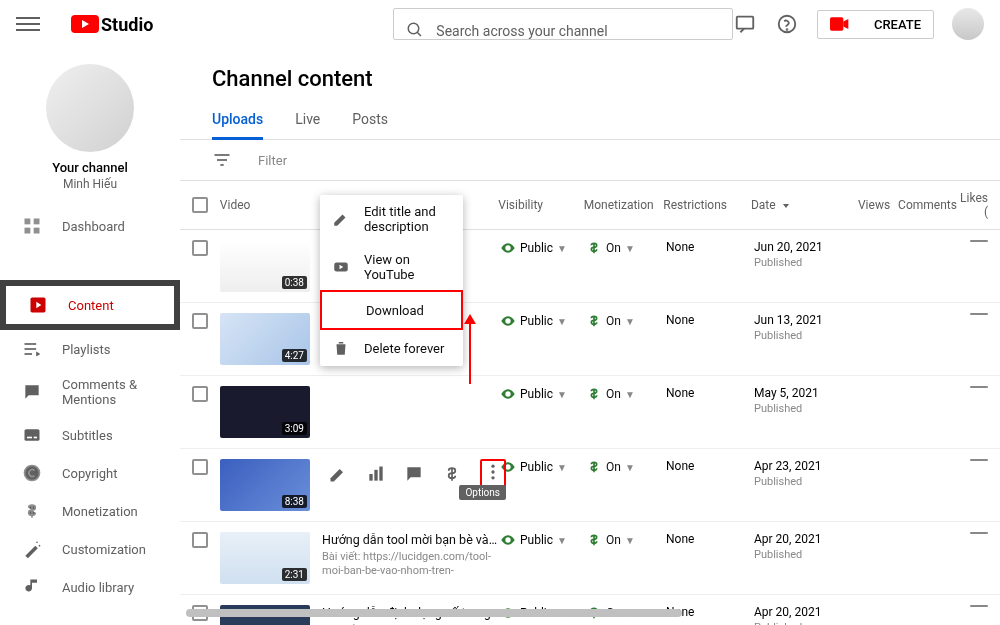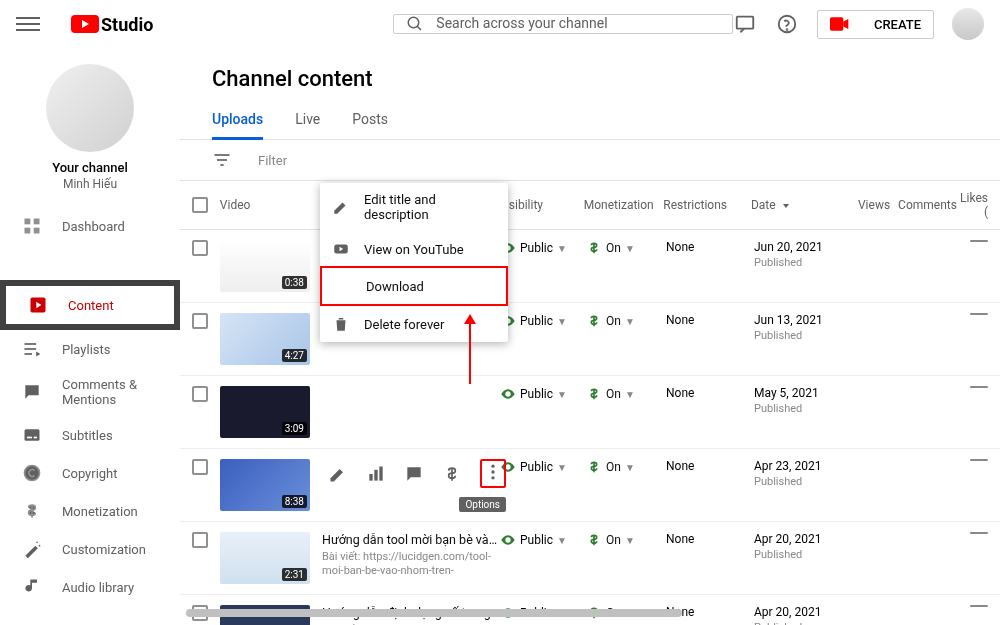--- a/index.html
+++ b/index.html
@@ -4,21 +4,21 @@
 <style>
 * { margin: 0; padding: 0; box-sizing: border-box; font-family: Roboto, Arial, sans-serif; }
 body { background: #fff; width: 1000px; height: 625px; overflow: hidden; position: relative; }
 .header { height: 48px; display: flex; align-items: center; padding: 0 16px; }
 .header-left { display: flex; align-items: center; gap: 16px; }
 .hamburger { width: 24px; height: 24px; display: flex; flex-direction: column; justify-content: center; gap: 4px; cursor: pointer; }
 .hamburger span { height: 2px; background: #606060; }
 .logo { display: flex; align-items: center; gap: 2px; font-weight: 700; font-size: 18px; margin-left: 15px; }
 .logo-icon { width: 28px; height: 18px; background: #ff0000; border-radius: 4px; display: flex; align-items: center; justify-content: center; }
 .logo-play { width: 0; height: 0; border-left: 7px solid #fff; border-top: 4px solid transparent; border-bottom: 4px solid transparent; }
-.search-box { margin-left: 240px; width: 400px; height: 20px; border: 1px solid #ccc; border-radius: 2px; display: flex; align-items: flex-start; padding: 0 12px; color: #606060; }
+.search-box { margin-left: 240px; width: 400px; height: 32px; border: 1px solid #ccc; border-radius: 2px; display: flex; align-items: flex-end; padding: 0 12px; color: #606060; }
 .header-right { margin-left: auto; display: flex; align-items: center; gap: 18px; }
 .icon-btn { width: 24px; height: 24px; color: #606060; display: flex; align-items: center; justify-content: center; cursor: pointer; }
 .create-btn { display: flex; align-items: center; gap: 24px; border: 1px solid #ccc; padding: 6px 12px; border-radius: 2px; font-size: 13px; font-weight: 500; cursor: pointer; }
 .create-btn svg { color: #ff0000; }
 .avatar-small { width: 32px; height: 32px; border-radius: 50%; background: linear-gradient(180deg,#e8e8e8,#c8c8c8); }
 .container { display: flex; height: calc(100% - 48px); }
 .sidebar { width: 180px; padding-top: 8px; flex-shrink: 0; }
 .channel-block { text-align: center; padding: 8px 0 16px; }
 .channel-avatar { width: 88px; height: 88px; border-radius: 50%; margin: 0 auto 8px; background: linear-gradient(135deg,#f0f0f0 0%,#d0d0d0 100%); }
 .channel-label { font-size: 13px; font-weight: 500; }
@@ -56,22 +56,22 @@
 .vis-cell { display: flex; align-items: center; gap: 4px; }
 .vis-cell .eye { color: #2e7d32; }
 .vis-cell .chev { color: #888; font-size: 10px; }
 .mon-cell { display: flex; align-items: center; gap: 4px; color: #2e7d32; }
 .mon-cell .chev { color: #888; font-size: 10px; }
 .date-sub { color: #888; font-size: 11px; margin-top: 2px; }
 .row.hovered .col-video { padding-right: 6px; }
 .action-icons { display: flex; align-items: center; gap: 18px; margin-left: 6px; }
 .action-icons .icon { width: 20px; height: 20px; color: #606060; cursor: pointer; }
 .more-box { border: 2px solid #ff0000; padding: 1px; border-radius: 2px; }
-.options-tip { position: absolute; top: 38px; right: 0; background: #616161; color: #fff; font-size: 10px; padding: 2px 6px; border-radius: 2px; }
-.context-menu { position: absolute; left: 320px; top: 183px; width: 188px; background: #fff; border-radius: 2px; box-shadow: 0 2px 10px rgba(0,0,0,0.3); z-index: 100; }
+.options-tip { position: absolute; top: 26px; right: 0; background: #616161; color: #fff; font-size: 10px; padding: 2px 6px; border-radius: 2px; }
+.context-menu { position: absolute; left: 320px; top: 195px; width: 143px; background: #fff; border-radius: 2px; box-shadow: 0 2px 10px rgba(0,0,0,0.3); z-index: 100; }
 .menu-item { display: flex; align-items: center; gap: 14px; padding: 9px 12px; font-size: 13px; color: #0d0d0d; cursor: pointer; position: relative; }
 .menu-item.highlight-box { border: 2px solid #ff0000; margin-top: -1px; }
 .menu-item svg, .menu-item .mi-icon { width: 18px; height: 18px; color: #606060; flex-shrink: 0; }
 .menu-item .ext { margin-left: auto; color: #606060; }
 .arrow { position: absolute; left: 465px; top: 316px; z-index: 200; }
 .arrow-line { position: absolute; width: 2px; height: 68px; background: #ff0000; left: 4px; }
 .arrow-head { position: absolute; width: 0; height: 0; border-left: 6px solid transparent; border-right: 6px solid transparent; border-bottom: 10px solid #ff0000; top: -2px; left: -1px; }
 .hscroll { position: absolute; bottom: 8px; left: 186px; right: 14px; height: 8px; }
 .hscroll-thumb { height: 100%; background: #c0c0c0; border-radius: 4px; width: 62%; }
 .eq-bar { width: 14px; height: 2px; background: #888; margin-left: 4px; border-radius: 1px; }

